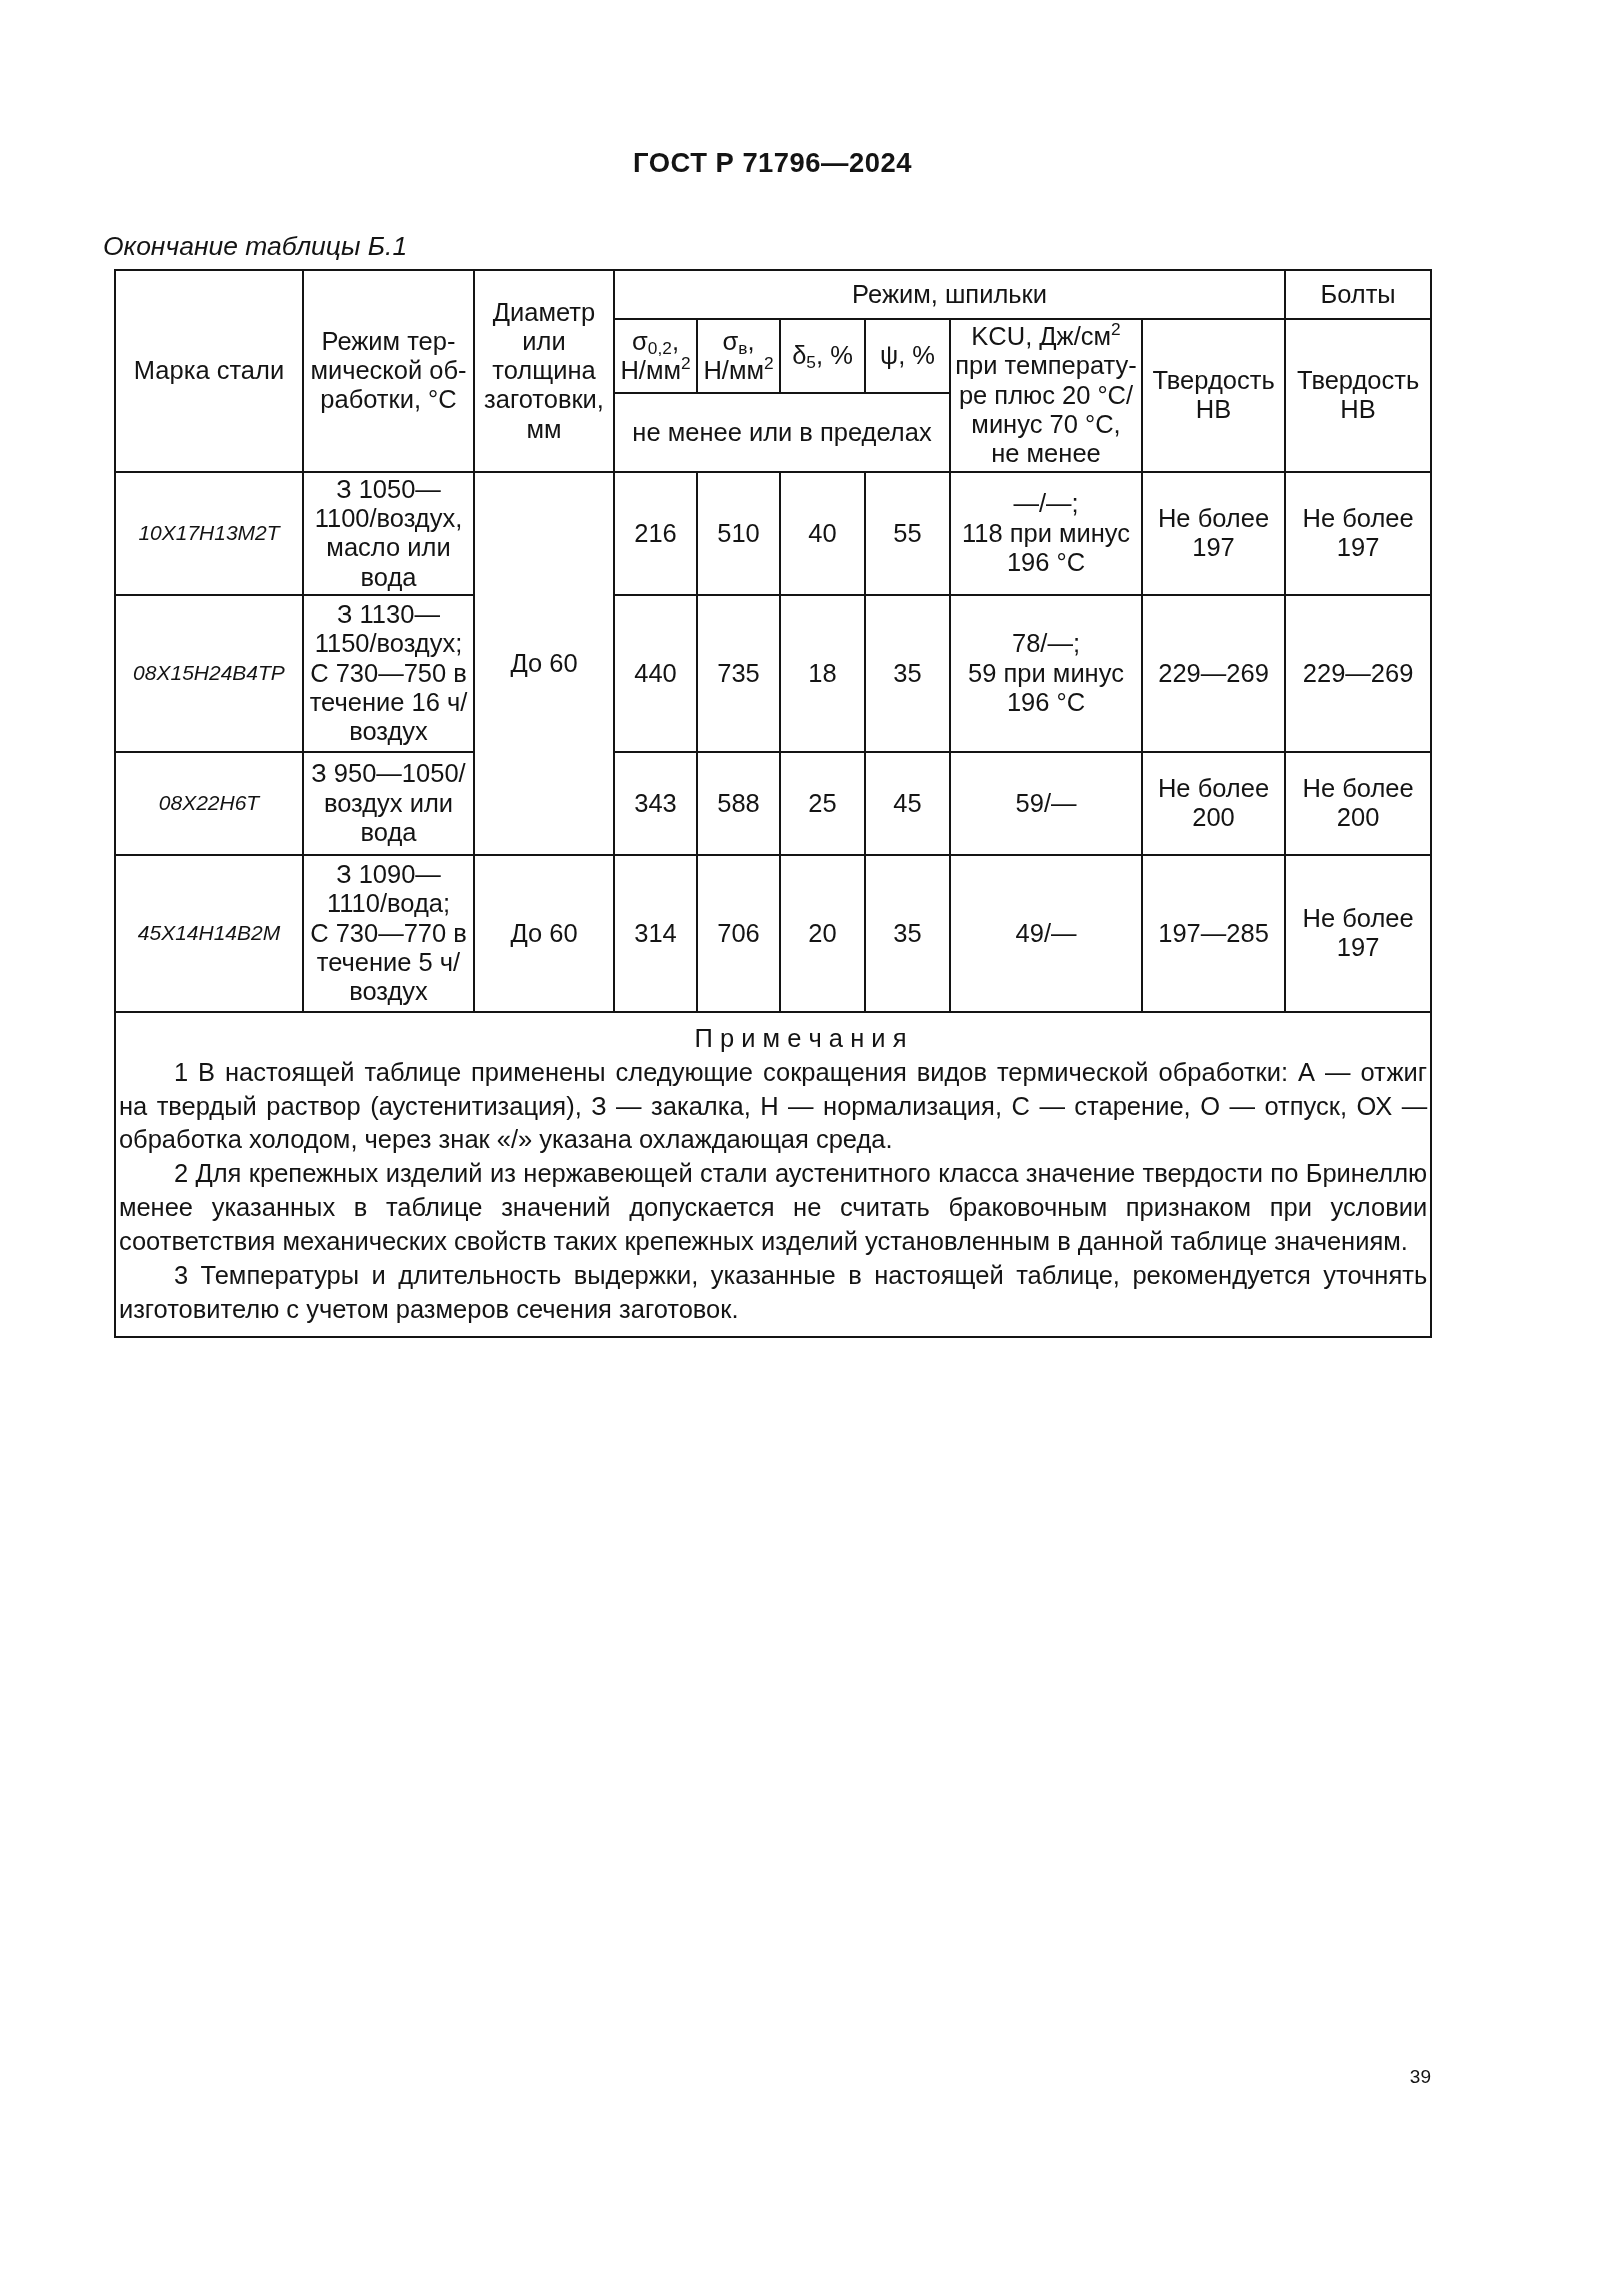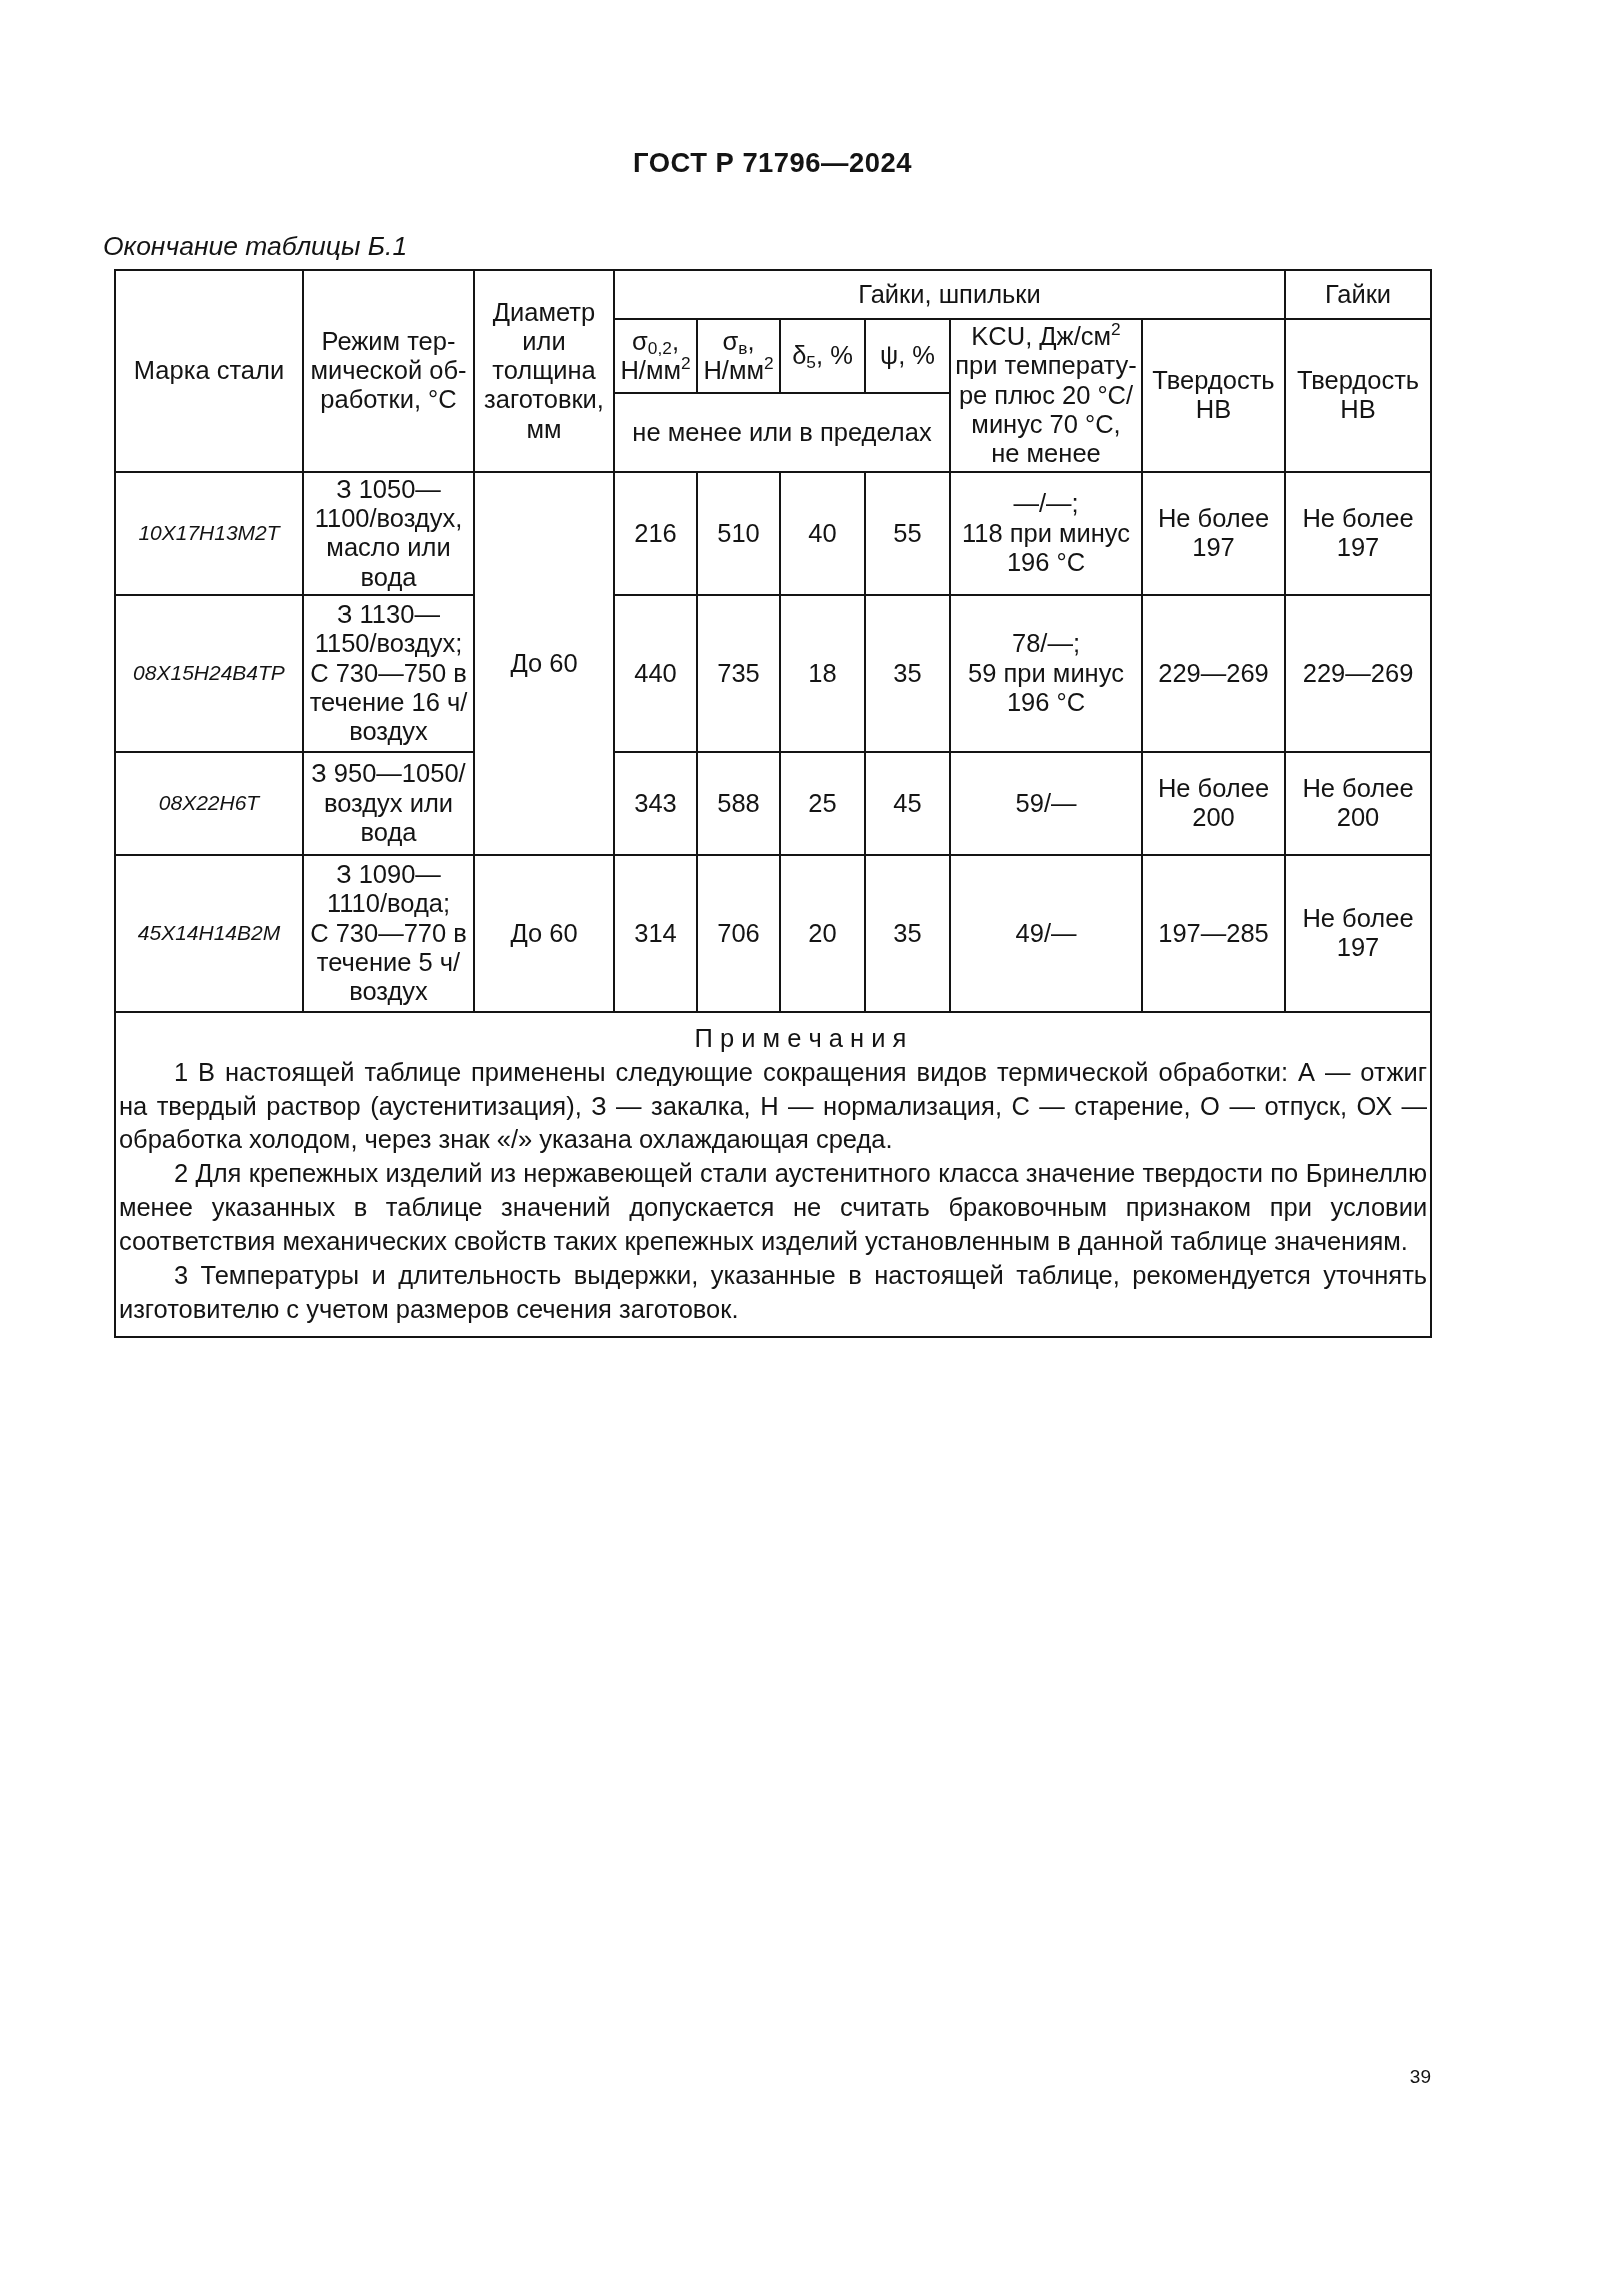--- a/index.html
+++ b/index.html
@@ -90,22 +90,22 @@
       <tr class="rh1">
         <td rowspan="3" class="preline">Марка стали</td>
         <td rowspan="3" class="preline">Режим тер-
 мической об-
 работки, °С</td>
         <td rowspan="3" class="preline">Диаметр
 или
 толщина
 заготовки,
 мм</td>
-        <td colspan="6">Гайки, шпильки</td>
-        <td>Гайки</td>
+        <td colspan="6">Режим, шпильки</td>
+        <td>Болты</td>
       </tr>
       <tr class="rh2">
         <td><span>σ</span><sub>0,2</sub><span>,</span><br><span>Н/мм</span><sup>2</sup></td>
         <td><span>σ</span><sub>в</sub><span>,</span><br><span>Н/мм</span><sup>2</sup></td>
         <td><span>δ</span><sub>5</sub><span>, %</span></td>
         <td>ψ, %</td>
         <td rowspan="2"><span>KCU, Дж/см</span><sup>2</sup><span class="preline">
 при температу-
 ре плюс 20 °С/
 минус 70 °С,

